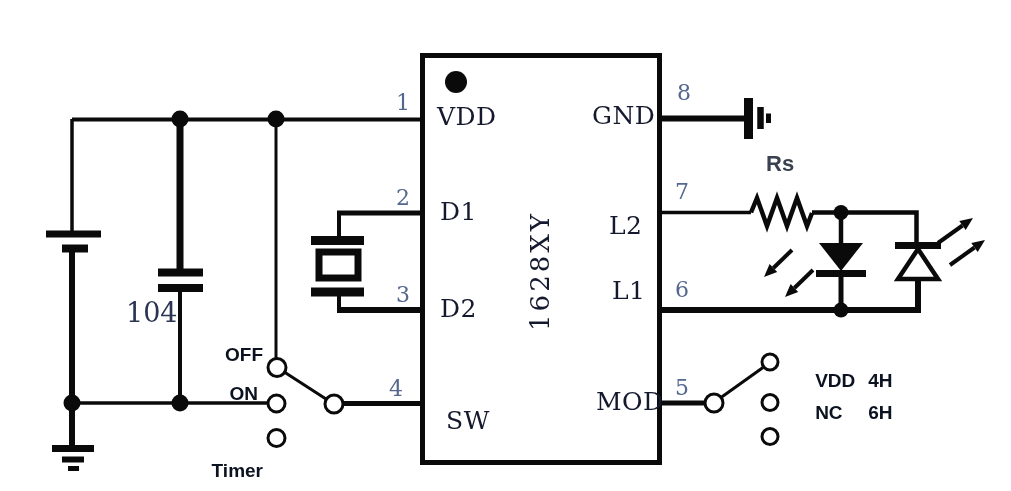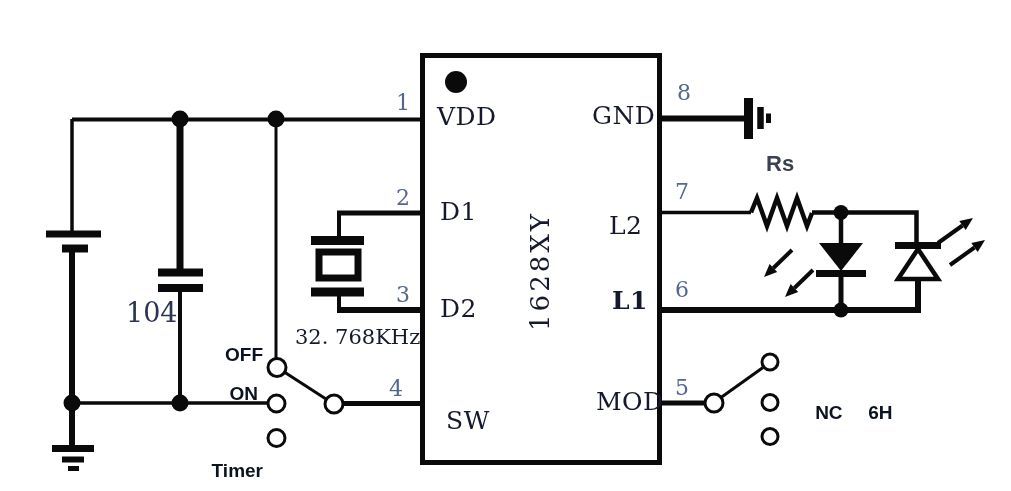--- a/index.html
+++ b/index.html
@@ -153,31 +153,33 @@
   <div class="lbl pin-num-r" style="left:677px;top:82px;">8</div>
   <div class="lbl pin-num-r" style="left:675px;top:181px;">7</div>
   <div class="lbl pin-num-r" style="left:675px;top:279px;">6</div>
   <div class="lbl pin-num-r" style="left:675px;top:377px;">5</div>
 
   <div class="lbl pin-name" style="left:437px;top:104px;">VDD</div>
   <div class="lbl pin-name" style="left:592px;top:103px;">GND</div>
   <div class="lbl pin-name" style="left:440px;top:199px;">D1</div>
   <div class="lbl pin-name" style="left:609px;top:213px;">L2</div>
   <div class="lbl pin-name" style="left:440px;top:296px;">D2</div>
-  <div class="lbl pin-name" style="left:612px;top:288px;font-weight:bold;">L1</div>
+  <div class="lbl pin-name" style="left:612px;top:278px;">L1</div>
   <div class="lbl pin-name" style="left:446px;top:408px;">SW</div>
   <div class="lbl pin-name" style="left:596px;top:389px;">MOD</div>
 
   <div class="part-vert">1628XY</div>
 
   <div class="lbl comp-val" style="left:126px;top:299px;">104</div>
-  <div class="lbl freq" style="left:295px;top:327px;">32. 768KHz</div>
   <div class="lbl rs" style="left:766px;top:153px;">Rs</div>
 
   <div class="sw-lbl" style="top:345px;">OFF</div>
   <div class="sw-lbl" style="top:384px;left:188px;">ON</div>
   <div class="sw-lbl" style="top:427px;margin-top:34px;">Timer</div>
 
+  <div class="mode-row" style="top:352px;">
+    <span class="mname">VDD</span><span>4H</span>
+  </div>
   <div class="mode-row" style="top:384px;">
     <span class="mname">NC</span><span>6H</span>
   </div>
 
 </div>
 
 </body></html>

